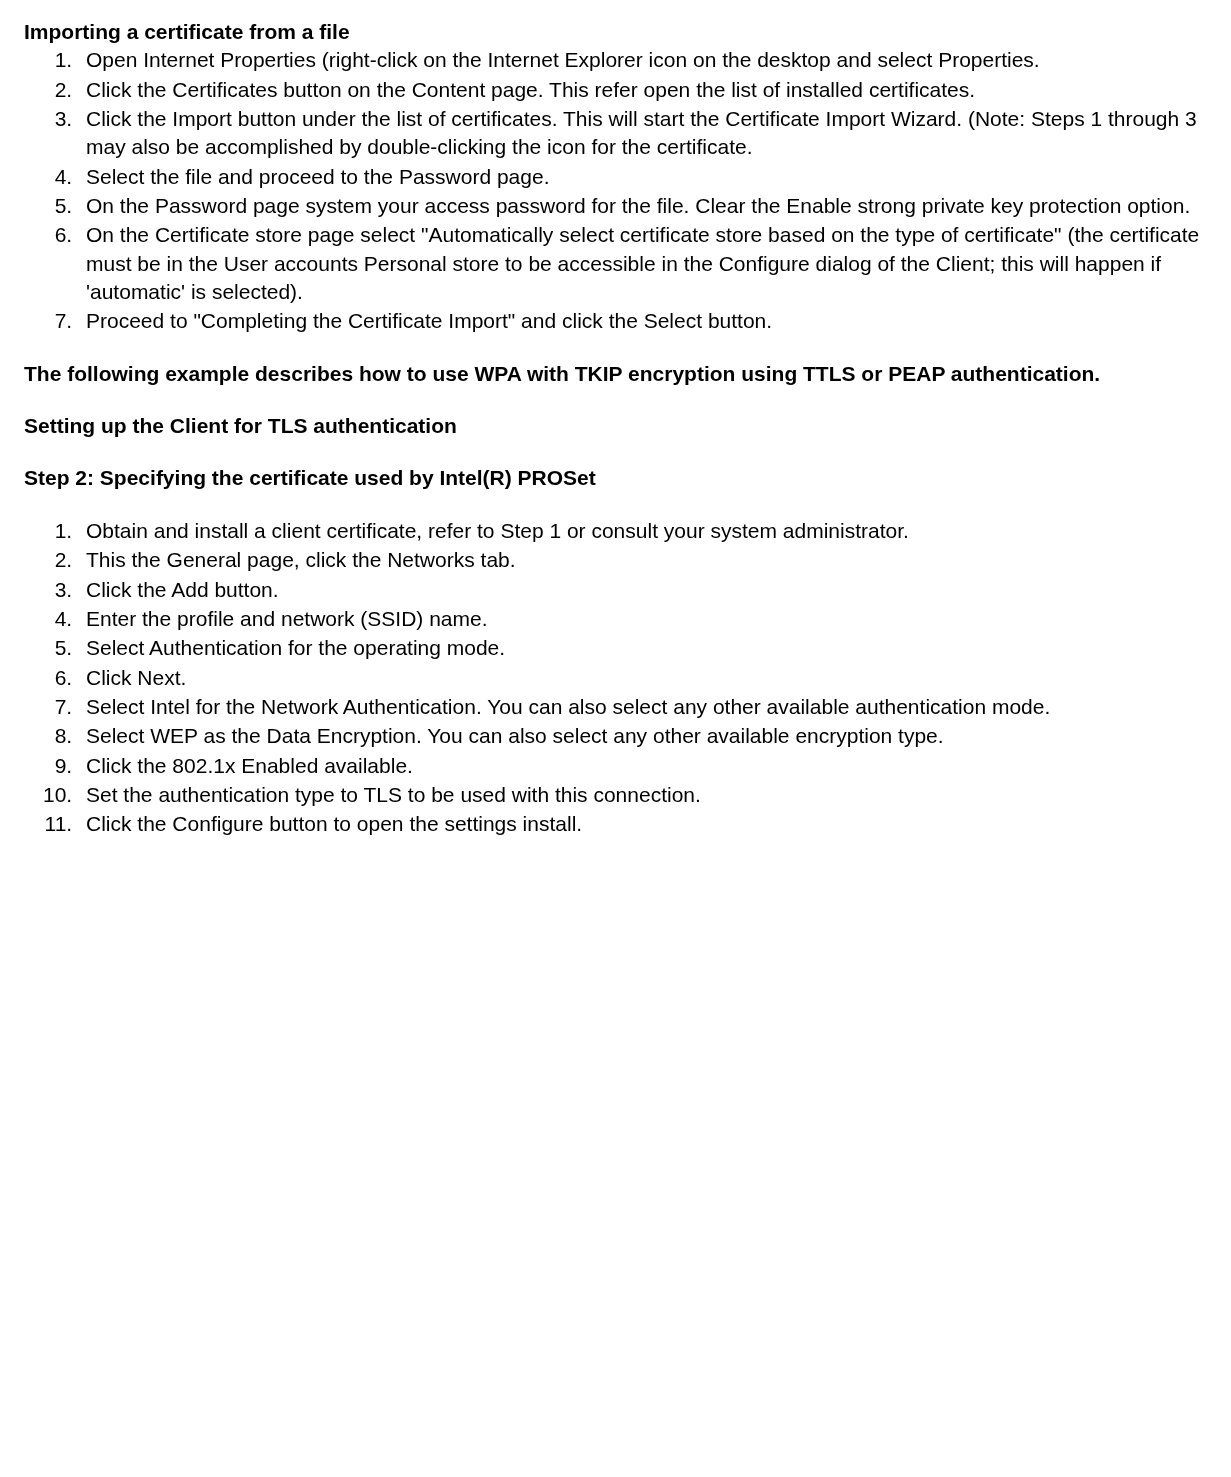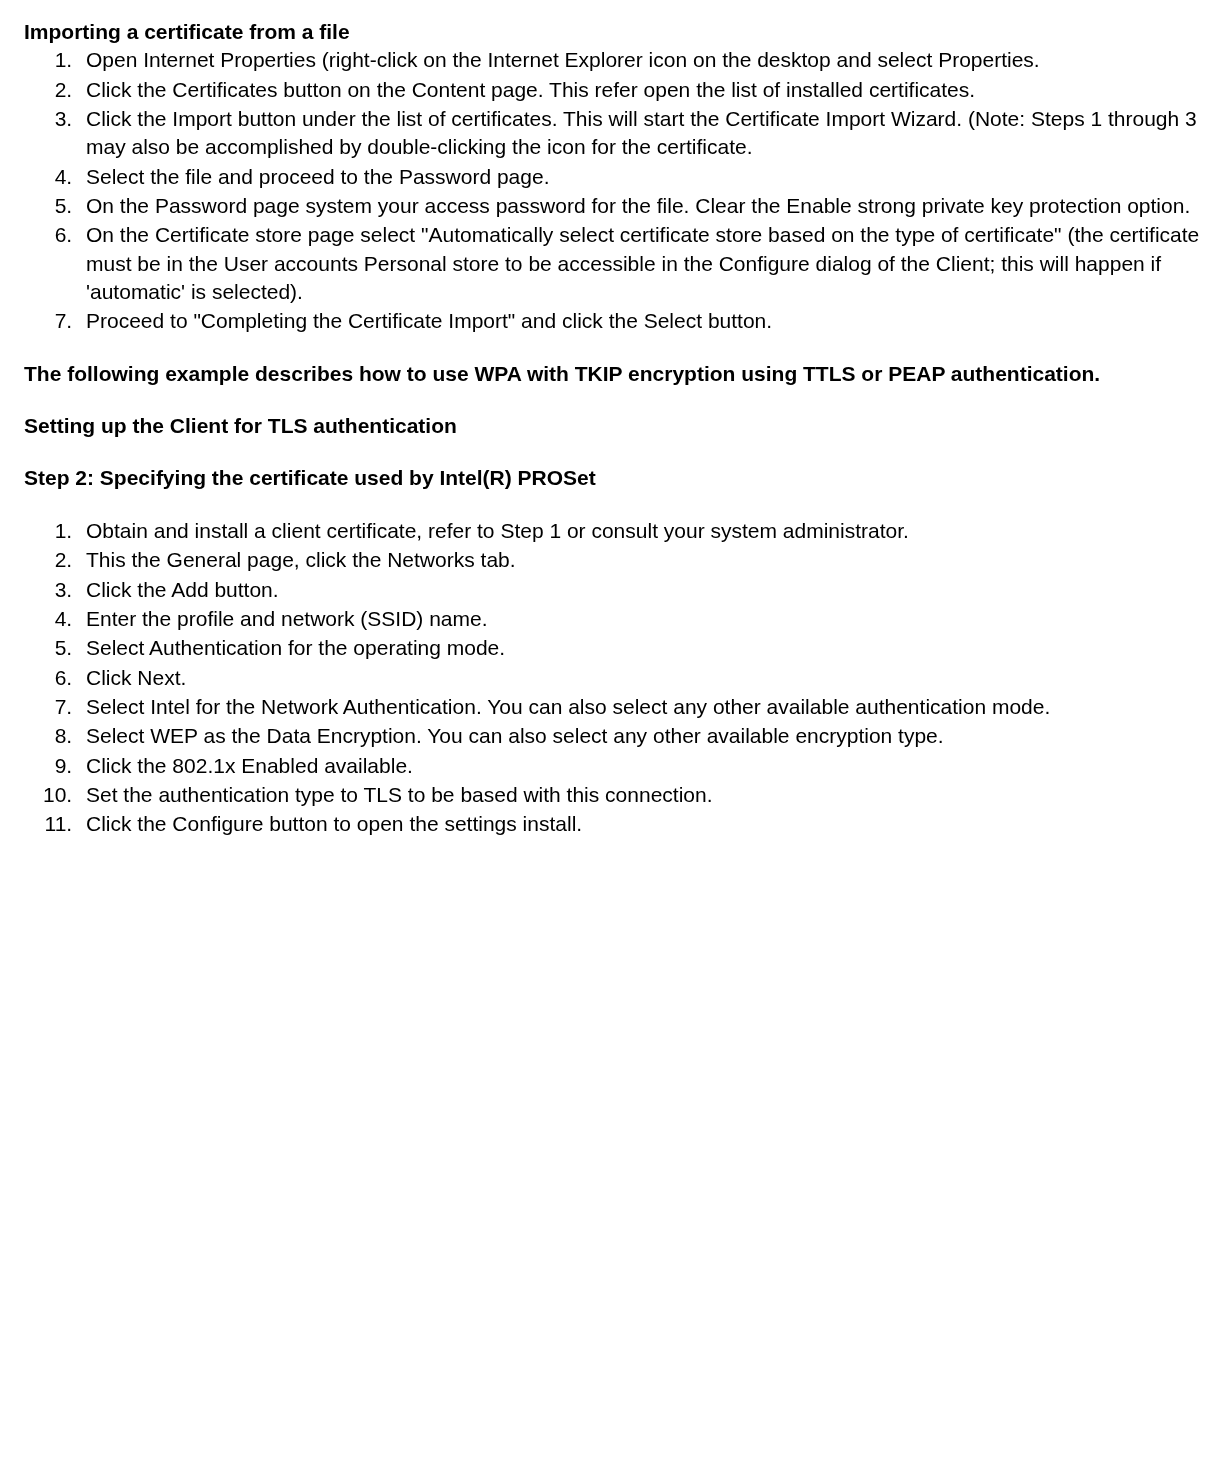--- a/index.html
+++ b/index.html
@@ -55,15 +55,15 @@
 <ol>
   <li><span>Obtain and install a client certificate, refer to </span><span class="b">Step 1</span><span> or consult your system administrator.</span></li>
   <li><span>This the </span><span class="b">General</span><span> page, click the </span><span class="b">Networks</span><span> tab.</span></li>
   <li><span>Click the </span><span class="b">Add</span><span> button.</span></li>
   <li>Enter the profile and network (SSID) name.</li>
   <li><span>Select </span><span class="b">Authentication</span><span> for the operating mode.</span></li>
   <li><span>Click </span><span class="b">Next</span><span>.</span></li>
   <li><span>Select </span><span class="b">Intel</span><span> for the Network Authentication. You can also select any other available authentication mode.</span></li>
   <li><span>Select </span><span class="b">WEP</span><span> as the Data Encryption. You can also select any other available encryption type.</span></li>
   <li><span>Click the </span><span class="b">802.1x Enabled</span><span> available.</span></li>
-  <li><span>Set the authentication type to </span><span class="b">TLS</span><span> to be based with this connection.</span></li>
+  <li><span>Set the authentication type to </span><span class="b">TLS</span><span> to be used with this connection.</span></li>
   <li><span>Click the </span><span class="b">Configure</span><span> button to open the settings install.</span></li>
 </ol>
 
 </body></html>

